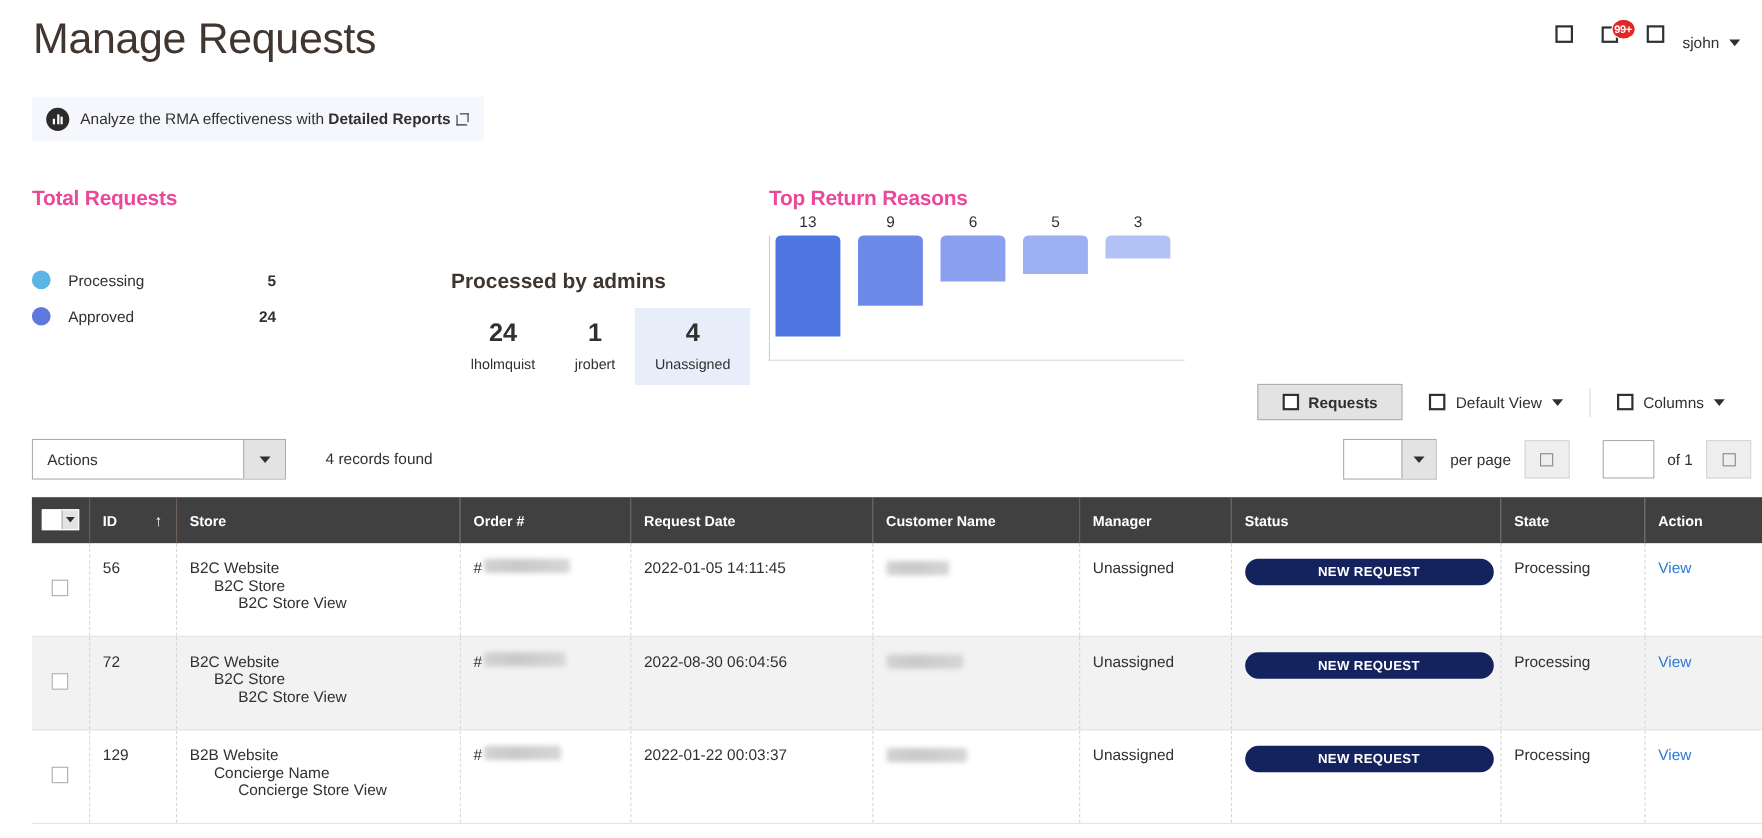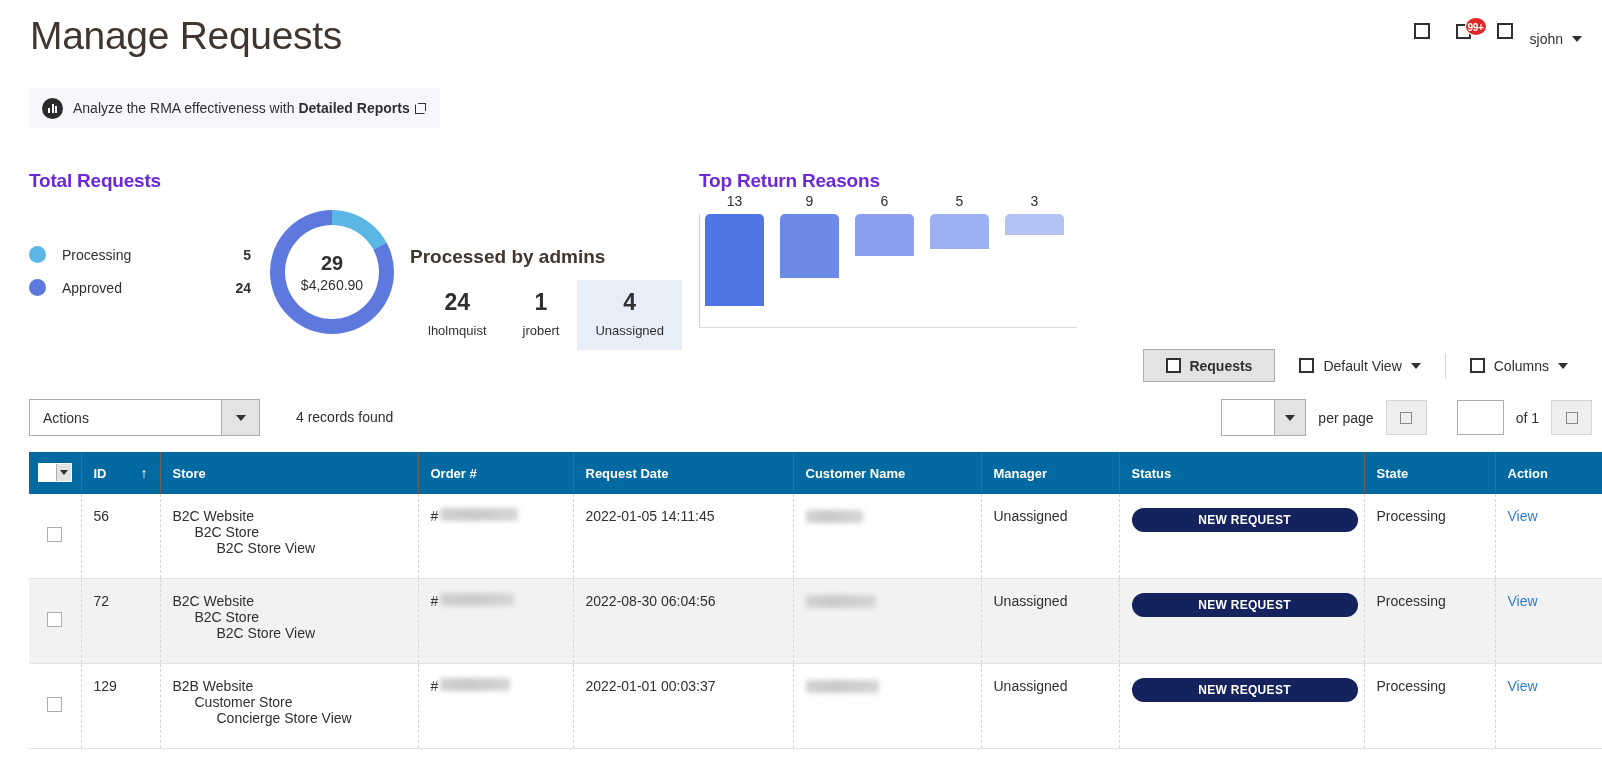--- a/index.html
+++ b/index.html
@@ -97,21 +97,21 @@
   }
   .ext-link-icon::after {
     content: ""; position: absolute; right: 0; top: 0;
     width: 7px; height: 7px;
     border-top: 1.2px solid #303030; border-right: 1.2px solid #303030;
   }
 
   
   .dash { position: absolute; left: 0; top: 170px; width: 1602px; height: 180px; }
   .dash-title {
-    font-size: 19px; font-weight: bold; color: #6d28d9;
+    font-size: 19px; font-weight: bold; color: #ec4899;
     letter-spacing: -0.2px;
     text-align: right;
   }
   .tile-total { position: absolute; left: 29px; top: 0; }
   .tile-reasons { position: absolute; left: 699px; top: 0; }
 
   .legend { position: absolute; left: 29px; top: 68px; width: 222px; }
   .legend-row {
     display: flex; align-items: center; height: 33px;
     font-size: 14px; color: #303030;
@@ -213,21 +213,21 @@
   .pg-input {
     width: 47px; height: 35px; border: 1px solid #adadad; background: #fff;
     margin-left: 30px;
   }
   .of-label { font-size: 14px; color: #303030; margin: 0 12px; }
 
   
   .grid { position: absolute; left: 29px; top: 452px; width: 1573px; }
   table { border-collapse: collapse; width: 1573px; table-layout: fixed; }
   thead th {
-    background: #0369a1; color: #ffffff;
+    background: #404040; color: #ffffff;
     font-size: 13px; font-weight: bold; text-align: left;
     height: 42px; padding: 0 12px;
     border-right: 1px solid #6c6058;
     vertical-align: middle;
     white-space: nowrap;
   }
   thead th:last-child { border-right: none; }
   thead th.col-check { padding: 0 9px; width: 52px; }
   .th-id-inner { display: flex; align-items: center; }
   .sort-arrow { margin-left: auto; font-size: 14px; line-height: 1; }
@@ -324,28 +324,20 @@
         <span class="legend-dot" id="dot1" style="background: rgb(93, 121, 221);"></span>
         <span class="legend-label">Approved</span>
         <span class="legend-value">24</span>
       </div>
     </div>
 
     <svg class="squiggle" style="left:33px; top:324px;" width="58" height="20" viewBox="0 0 58 20">
       <path d="M1 17 C 8 17, 12 16, 16 10 C 20 3, 24 3, 28 10 C 31 15, 33 16, 36 12 C 39 8, 42 9, 45 14 C 48 17, 52 17, 57 17" fill="none" stroke="#b7b7b7" stroke-width="2"></path>
     </svg>
 
-    <div class="donut-wrap">
-      <div class="donut" id="donut" style="background: conic-gradient(rgb(91, 182, 229) 0deg, rgb(91, 182, 229) 62.069deg, rgb(93, 121, 221) 62.069deg, rgb(93, 121, 221) 360deg);">
-        <div class="donut-hole">
-          <div class="donut-count">29</div>
-          <div class="donut-amount">$4,260.90</div>
-        </div>
-      </div>
-    </div>
 
     <div class="admins">
       <div class="admins-title">Processed by admins</div>
       <div class="admins-row">
         <div class="admin-cell">
           <span class="admin-num">24</span>
           <span class="admin-name">lholmquist</span>
         </div>
         <div class="admin-cell">
           <span class="admin-num">1</span>
@@ -519,28 +511,28 @@
               <span class="status-badge">NEW REQUEST</span>
             </td>
             <td>Processing</td>
             <td><a class="view-link">View</a></td>
           </tr>
           <tr class="odd">
             <td class="cell-check"><span class="row-checkbox"></span></td>
             <td>129</td>
             <td>
               <div class="store-l1">B2B Website</div>
-              <div class="store-l2">Customer Store</div>
+              <div class="store-l2">Concierge Name</div>
               <div class="store-l3">Concierge Store View</div>
             </td>
             <td><span class="order-hash">
                 <span>#</span>
                 <span class="redacted" style="width: 70px;"></span>
               </span></td>
-            <td>2022-01-01 00:03:37</td>
+            <td>2022-01-22 00:03:37</td>
             <td><span class="redacted" style="width: 73px;"></span></td>
             <td>Unassigned</td>
             <td>
               <span class="status-badge">NEW REQUEST</span>
             </td>
             <td>Processing</td>
             <td><a class="view-link">View</a></td>
           </tr>
         </tbody>
     </table>

